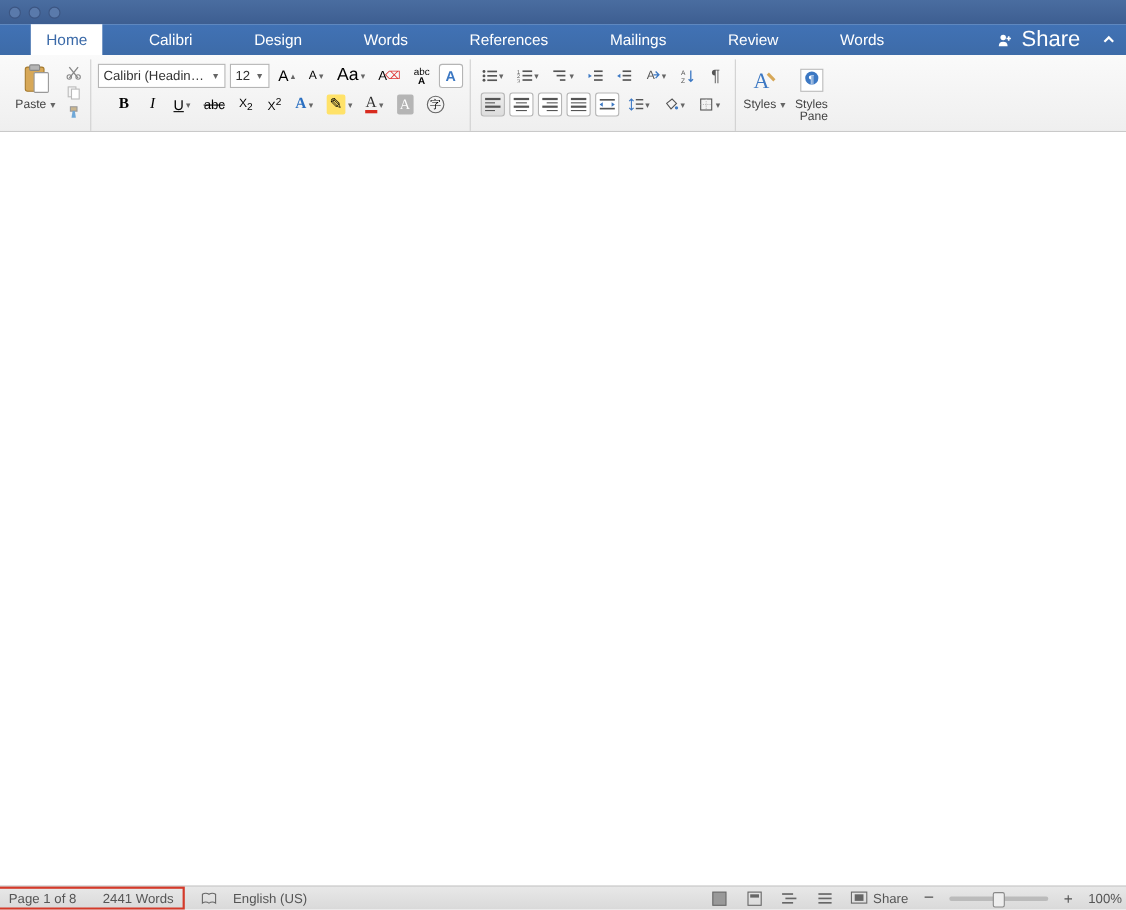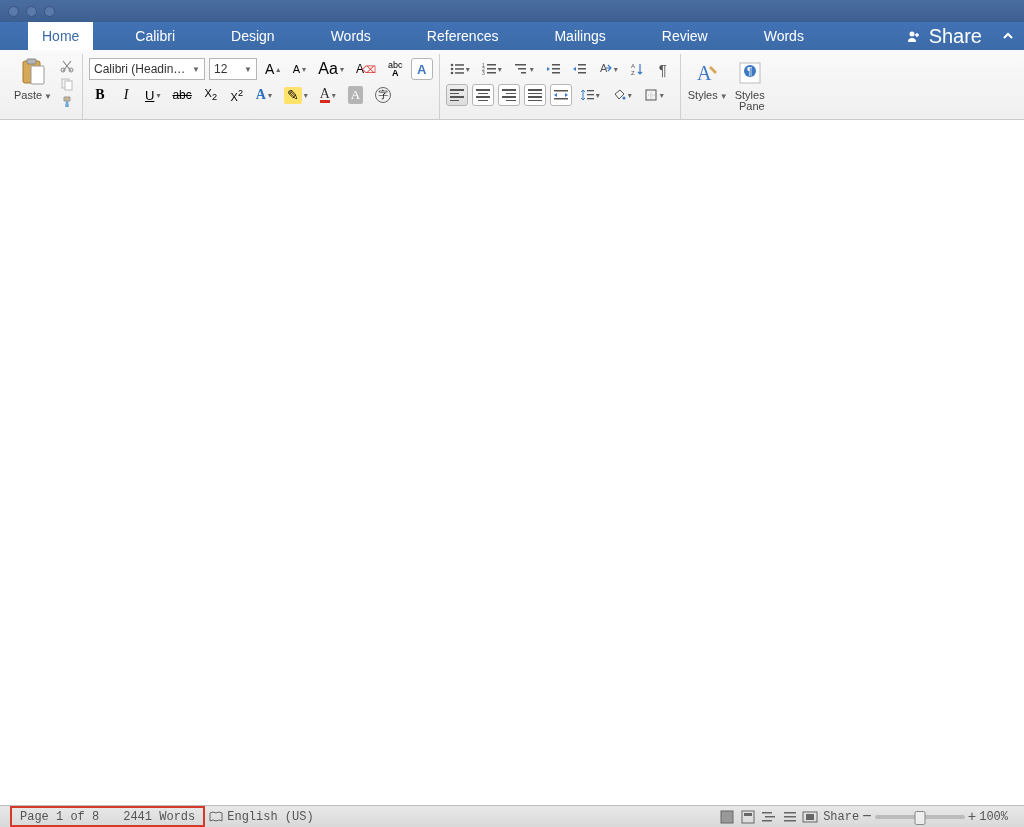--- a/index.html
+++ b/index.html
@@ -15,41 +15,41 @@
 .ribbon { height: 70px; background: linear-gradient(to bottom, #fafafa, #efefef); border-bottom: 1px solid #c9c9c9; display: flex; align-items: stretch; padding: 4px 6px 0 6px; gap: 0; }
 .group { display: flex; align-items: flex-start; padding: 2px 6px; border-right: 1px solid #d0d0d0; }
 .group:last-child { border-right: none; }
 .big-btn { width: 42px; display: flex; flex-direction: column; align-items: center; justify-content: flex-start; gap: 2px; padding-top: 2px; cursor: pointer; }
 .big-btn .icon-box { width: 28px; height: 30px; display: flex; align-items: center; justify-content: center; }
 .big-btn .lbl { font-size: 11px; color: #444; text-align: right; line-height: 11px; }
 .dd-arrow { font-size: 8px; color: #666; margin-left: 2px; }
 .clip-icons { display: flex; flex-direction: column; gap: 2px; padding-left: 4px; padding-top: 2px; }
 .clip-icons div { width: 18px; height: 16px; display: flex; align-items: center; justify-content: center; color: #888; cursor: pointer; }
 .rows { display: flex; flex-direction: column; gap: 4px; padding-top: 2px; }
-.rowline { display: flex; align-items: center; gap: 4px; }
+.rowline { display: flex; align-items: center; gap: 4px; justify-content: center; }
 .combo { height: 22px; background: #fff; border: 1px solid #b5b5b5; display: flex; align-items: center; padding: 0 4px; font-size: 12px; color: #333; cursor: pointer; }
 .combo .caret { margin-left: auto; font-size: 8px; color: #666; }
 .sm-btn { min-width: 22px; height: 22px; border: 1px solid transparent; border-radius: 3px; display: flex; align-items: center; justify-content: center; padding: 0 3px; cursor: pointer; position: relative; }
 .sm-btn.boxed { border: 1px solid #b5b5b5; background: #fff; }
 .sm-btn .b { font-family: "Times New Roman", serif; font-weight: bold; font-size: 14px; }
 .sm-btn .i { font-family: "Times New Roman", serif; font-style: italic; font-size: 14px; }
 .sm-btn .u { text-decoration: underline; font-size: 13px; }
 .sm-btn .strike { text-decoration: line-through; font-size: 12px; }
 .sm-btn .sub { font-size: 11px; }
 .sm-btn .a-red { font-family: "Times New Roman", serif; font-size: 14px; color: #333; border-bottom: 3px solid #d82b1f; line-height: 12px; }
 .sm-btn .a-yellow { font-family: "Times New Roman", serif; font-size: 14px; background: #ffe269; padding: 0 3px; border-radius: 2px; }
 .sm-btn .a-blue { font-family: "Times New Roman", serif; font-size: 14px; color: #2a6fc1; font-weight: bold; }
 .sm-btn .a-shade { font-family: "Times New Roman", serif; font-size: 13px; background: #b5b5b5; color: #fff; padding: 1px 3px; border-radius: 2px; }
 .align-icon { width: 14px; height: 12px; display: flex; flex-direction: column; justify-content: space-between; }
 .align-icon .ln { height: 1.5px; background: #555; }
 .document-area { flex: 1; background: #fff; }
-.statusbar { height: 22px; background: linear-gradient(to bottom, #e8e8e8, #d9d9d9); border-top: 1px solid #bdbdbd; display: flex; align-items: center; font-size: 12px; color: #555; padding: 0 16px; gap: 3px; font-family: Liberation Mono, monospace; }
+.statusbar { height: 22px; background: linear-gradient(to bottom, #e8e8e8, #d9d9d9); border-top: 1px solid #bdbdbd; display: flex; align-items: center; font-size: 12px; color: #555; padding: 0 4px; gap: 14px; }
 .status-highlight { border: 2px solid #d43a2a; padding: 0 8px; height: 100%; display: flex; align-items: center; gap: 24px; margin-left: -6px; }
 .status-spacer { flex: 1; }
-.status-btn { display: flex; align-items: center; gap: 5px; cursor: pointer; }
+.status-btn { display: flex; gap: 5px; cursor: pointer; }
 .view-icon { width: 18px; height: 14px; display: flex; align-items: center; justify-content: center; color: #555; cursor: pointer; }
 .zoom-slider { width: 90px; height: 4px; background: #bbb; border-radius: 2px; position: relative; }
 .zoom-slider::after { content: ""; position: absolute; left: 50%; top: -4px; width: 9px; height: 12px; background: #eee; border: 1px solid #888; border-radius: 2px; transform: translateX(-50%); }
 svg { display: block; }
 </style>
 </head>
 <body>
 
 <div class="titlebar">
   <div class="traffic-light"></div>
@@ -118,21 +118,21 @@
     </div>
   </div>
 
   <div class="group">
     <div class="rows">
       <div class="rowline">
         <div class="combo" style="width:116px">
             <span>Calibri (Headin…</span>
             <span class="caret">▼</span>
           </div>
-        <div class="combo" style="width:48px">
+        <div class="combo" style="width:36px">
             <span>12</span>
             <span class="caret">▼</span>
           </div>
         <div class="sm-btn">
             <span style="font-size:14px">A</span>
             <span class="dd-arrow">▴</span>
           </div>
         <div class="sm-btn">
             <span style="font-size:11px">A</span>
             <span class="dd-arrow">▾</span>

